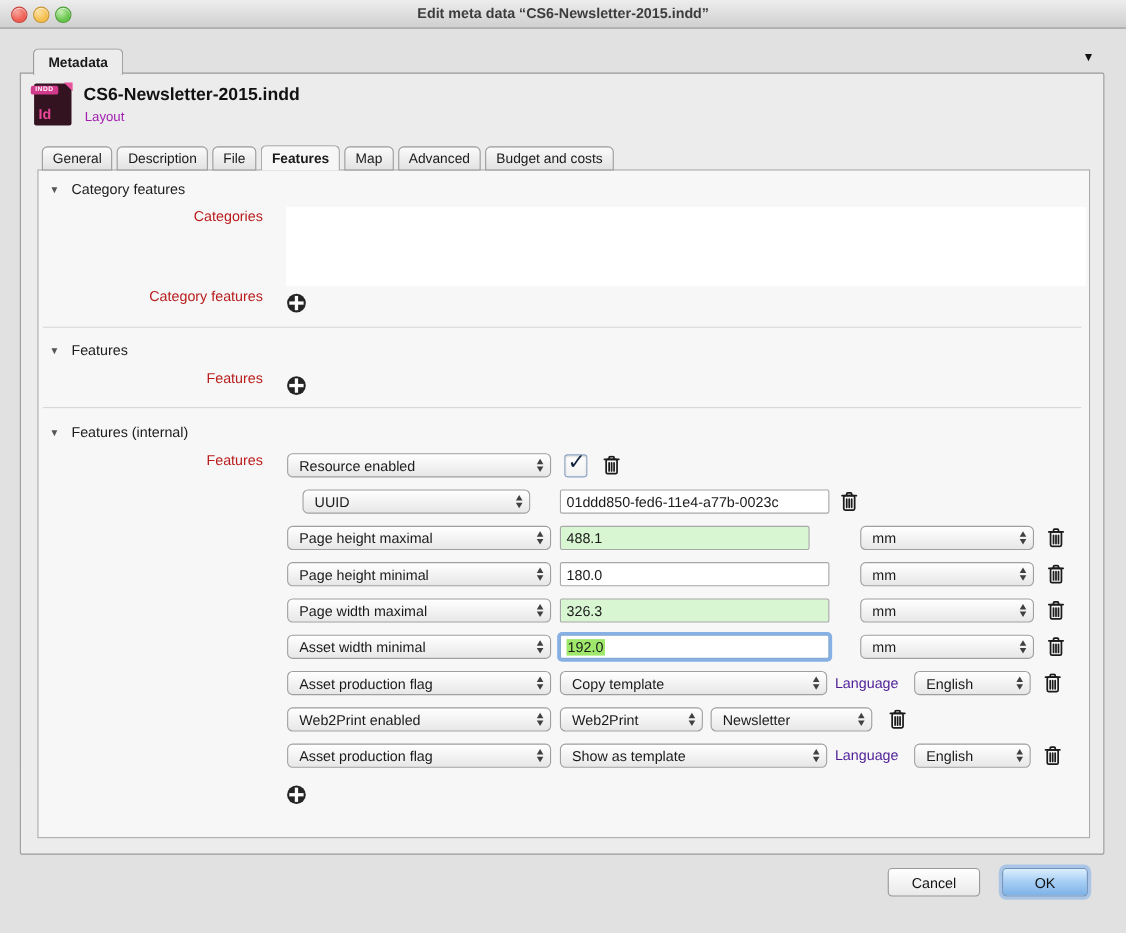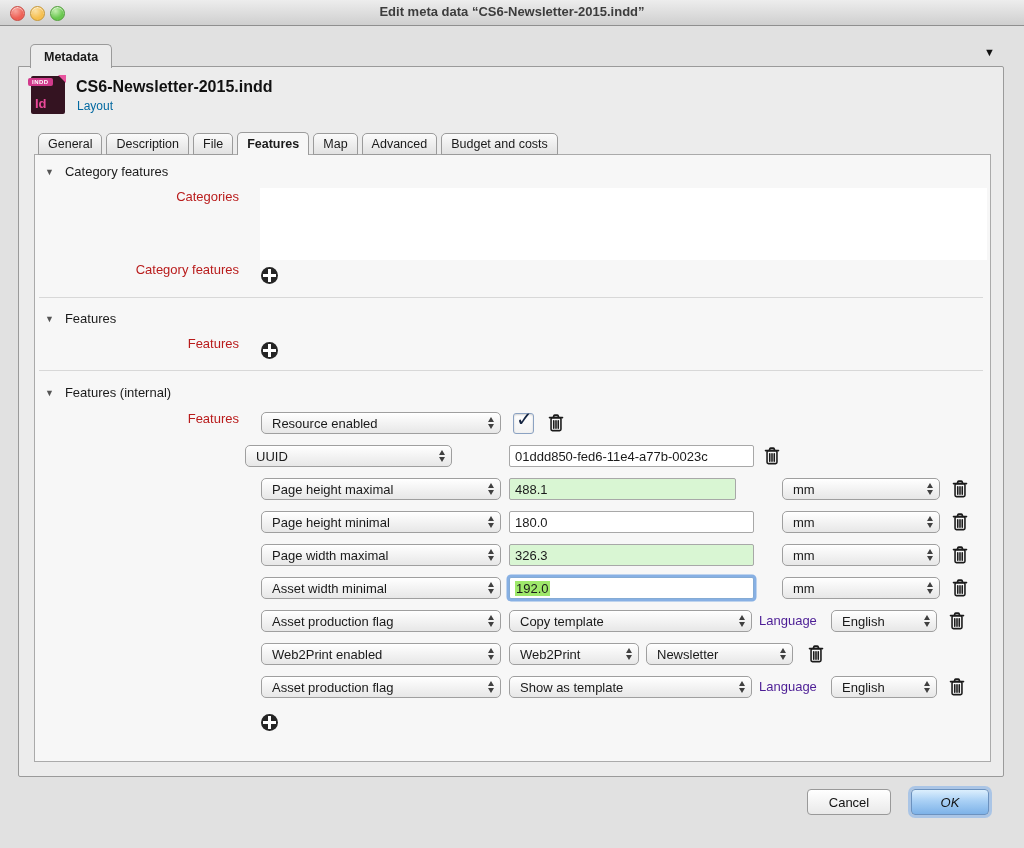--- a/index.html
+++ b/index.html
@@ -20,21 +20,21 @@
   #panel-menu-arrow{left:984px;top:47px;}
   #tabs-menu-arrow{left:972px;top:135px;}
   .panel{position:absolute;left:18px;top:66px;width:986px;height:711px;background:#ececec;border:1px solid #9a9a9a;border-radius:0 2px 2px 2px;box-sizing:border-box;z-index:2;}
 
   
   .doc-icon{position:absolute;left:12px;top:9px;width:34px;height:38px;background:#341321;border-radius:2px;}
   .doc-icon .banner{position:absolute;left:-3px;top:2px;background:#d23a8c;color:#fff;font-size:6px;font-weight:bold;padding:1px 4px;border-radius:2px;letter-spacing:.5px;}
   .doc-icon .fold{position:absolute;right:-1px;top:-1px;width:0;height:0;border-left:8px solid transparent;border-top:8px solid #e8559f;}
   .doc-icon .id{position:absolute;left:4px;bottom:3px;color:#ea4899;font-size:13px;font-weight:bold;}
   .doc-title{position:absolute;left:57px;top:11px;font-size:16px;font-weight:bold;color:#111;}
-  .doc-sub{position:absolute;left:58px;top:32px;font-size:12px;color:#0369a1;}
+  .doc-sub{position:absolute;left:58px;top:32px;font-size:12px;color:#a21caf;}
 
   
   .tabbar{position:absolute;left:19px;top:65px;display:flex;align-items:flex-end;gap:4px;z-index:3;}
   .tab{display:flex;align-items:center;height:22px;padding:0 9px;background:linear-gradient(#fbfbfb,#e2e2e2);border:1px solid #9b9b9b;border-radius:5px 5px 0 0;font-size:12.5px;box-sizing:border-box;cursor:default;}
   .tab.active{background:#f7f7f7;font-weight:bold;height:23px;border-bottom:none;}
 
   
   .content{position:absolute;left:15px;top:87px;width:957px;height:608px;background:#f7f7f7;border:1px solid #aaa;box-sizing:border-box;z-index:2;}
   .sec-head{position:absolute;display:flex;align-items:center;gap:11px;font-size:13px;color:#1b1b1b;}
   .sec-head .disc{font-size:9px;color:#555;}
@@ -58,21 +58,21 @@
   .field.focused{border-color:#85abd4;box-shadow:0 0 0 2.5px rgba(106,158,222,.8);}
   .field .sel{background:#9fe86b;padding:0 1px;}
   .checkbox{position:absolute;width:19px;height:19px;background:linear-gradient(#fff,#f2f2f2);border:1px solid #8ba2c2;border-radius:3px;box-shadow:inset 0 1px 2px rgba(0,0,0,.18);cursor:pointer;}
   .checkbox .mark{position:absolute;left:2px;top:-7px;font-size:20px;font-weight:bold;color:#132340;}
   .trash{position:absolute;width:16px;height:18px;cursor:pointer;}
   .lang{position:absolute;font-size:13px;line-height:22px;color:#4c1d95;}
 
   
   .btn{position:absolute;top:789px;height:26px;border-radius:4px;border:1px solid #999;background:linear-gradient(#ffffff,#e9e9e9);display:flex;align-items:center;justify-content:center;font-size:13px;color:#111;box-sizing:border-box;cursor:pointer;}
   #btn-cancel{left:807px;width:84px;}
-  #btn-ok{left:911px;width:78px;background:linear-gradient(#dceffd,#a9d0f5 45%,#7db2e8);border-color:#6c92bf;box-shadow:0 0 0 3px rgba(125,175,235,.55);font-style:italic;}
+  #btn-ok{left:911px;width:78px;background:linear-gradient(#dceffd,#a9d0f5 45%,#7db2e8);border-color:#6c92bf;box-shadow:0 0 0 3px rgba(125,175,235,.55);}
 </style>
 </head>
 <body>
 
 <div id="win">
 
   <div class="titlebar">
     <div class="tl red"></div>
     <div class="tl yellow"></div>
     <div class="tl green"></div>
@@ -159,21 +159,21 @@
         <svg width="16" height="18" viewBox="0 0 14 16">
             <g stroke="#1b1b1b" stroke-width="1.4" fill="none" stroke-linecap="round">
               <path d="M1.2 3.2 H12.8"></path>
               <path d="M5 3 V1.8 Q5 1 5.8 1 H8.2 Q9 1 9 1.8 V3"></path>
               <rect x="2.6" y="3.2" width="8.8" height="11.6" rx="1.2"></rect>
               <path d="M5 6 V12.6 M7 6 V12.6 M9 6 V12.6"></path>
             </g>
           </svg>
       </div>
 
-      <div class="row-el dd" style="left:210px;top:290px;width:207px;">
+      <div class="row-el dd" style="left:240px;top:290px;width:207px;">
         <span class="lbl">UUID</span>
         <span class="step">
             <i class="up"></i>
             <i class="dn"></i>
           </span>
       </div>
       <div class="row-el field" style="left:474px;top:290px;width:245px;">
         <span>01ddd850-fed6-11e4-a77b-0023c</span>
       </div>
       <div class="trash" style="left:729px;top:292px;">

